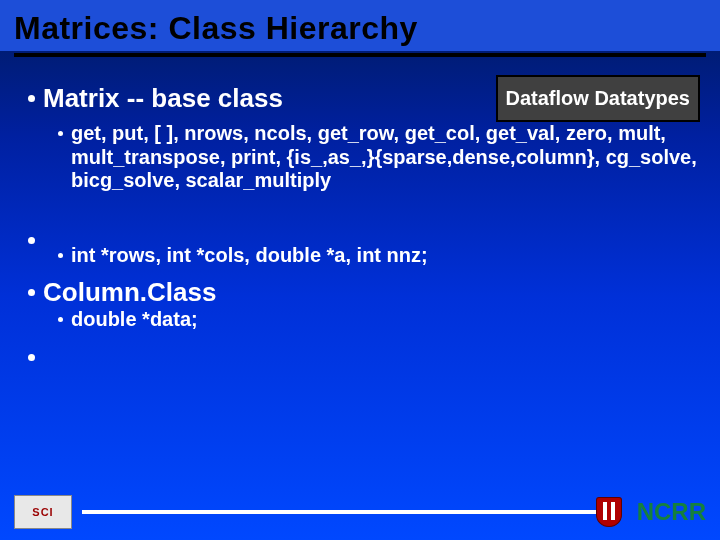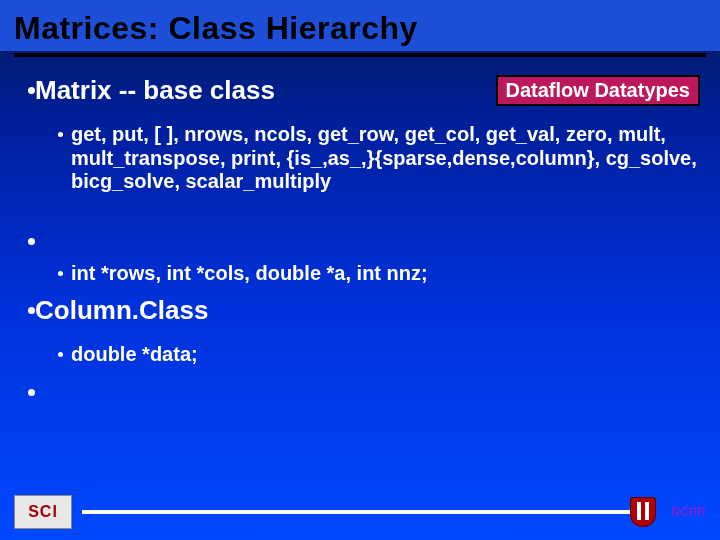--- a/index.html
+++ b/index.html
@@ -32,56 +32,56 @@
     display: flex;
     align-items: center;
     justify-content: space-between;
     margin-top: 6px;
   }
   .b1 {
     font-size: 26px;
     font-weight: 700;
     display: flex;
     align-items: flex-start;
-    gap: 0;
+    gap: 8px;
     margin-top: 10px;
   }
   .b1.first { margin-top: 0; }
   .dot1 {
     display: inline-block;
     width: 7px; height: 7px;
     background: #fff;
     border-radius: 50%;
     margin-top: 12px;
     flex: 0 0 auto;
   }
   .b2 {
     font-size: 20px;
     font-weight: 700;
     display: flex;
     align-items: flex-start;
     gap: 8px;
-    margin: 17px 0 6px 30px;
+    margin: 0 0 6px 30px;
     line-height: 1.18;
   }
   .dot2 {
     display: inline-block;
     width: 5px; height: 5px;
     background: #fff;
     border-radius: 50%;
     margin-top: 9px;
     flex: 0 0 auto;
   }
   .callout {
-    background: #be185d;
+    background: #404040;
     border: 2px solid #000;
     color: #fff;
     font-weight: 700;
     font-size: 20px;
-    padding: 2px 8px;
+    padding: 10px 8px;
     white-space: nowrap;
   }
   .footer {
     position: absolute;
     left: 0; right: 0; bottom: 0;
     height: 50px;
     display: flex;
     align-items: center;
     padding: 0 14px 6px 14px;
   }
@@ -91,21 +91,21 @@
     background: #fff;
     margin: 0 10px;
   }
   .sci-badge {
     width: 58px; height: 34px;
     background: #e8e8e8;
     border: 1px solid #888;
     display: flex;
     align-items: center;
     justify-content: center;
-    font-size: 16px;
+    font-size: 11px;
     font-weight: 700;
     color: #9a0000;
     letter-spacing: 1px;
   }
   .crest {
     width: 26px; height: 30px;
     background: #b00000;
     border-radius: 3px 3px 50% 50% / 3px 3px 40% 40%;
     position: relative;
     margin-left: -14px;
@@ -115,23 +115,23 @@
   .crest::before, .crest::after {
     content: "";
     position: absolute;
     top: 4px; bottom: 6px;
     width: 4px;
     background: #fff;
   }
   .crest::before { left: 6px; }
   .crest::after { right: 6px; }
   .ncrr {
-    font-size: 12px;
+    font-size: 24px;
     font-weight: 700;
-    color: #6d28d9;
+    color: #15803d;
     margin-left: 15px;
   }
   .gap { height: 16px; }
 </style>
 </head>
 <body>
 
 <div class="title">Matrices: Class Hierarchy</div>
 <div class="title-rule"></div>
 

